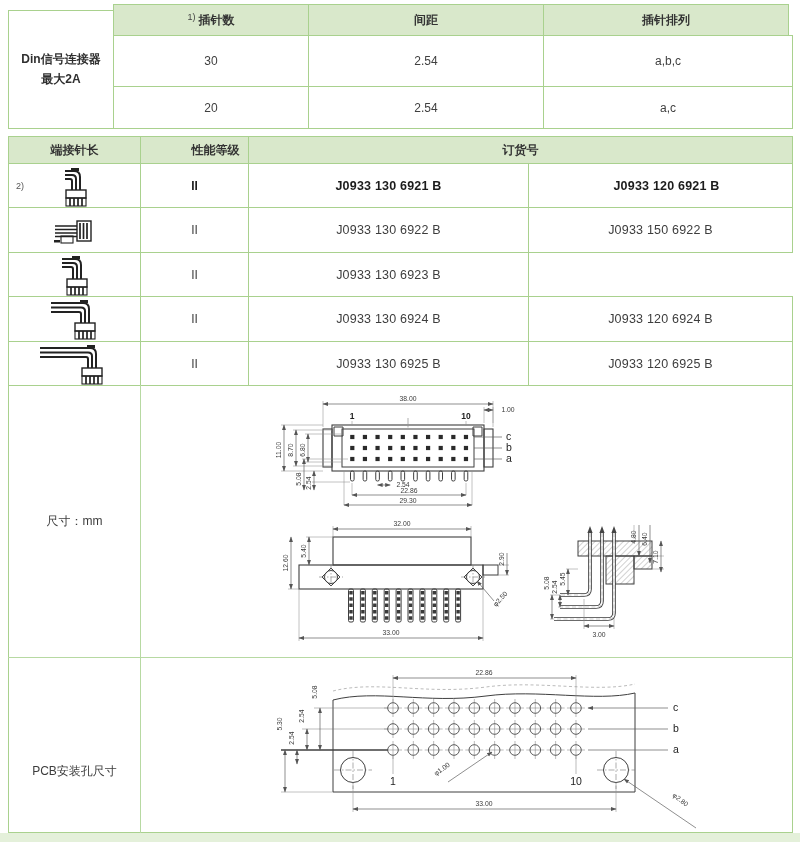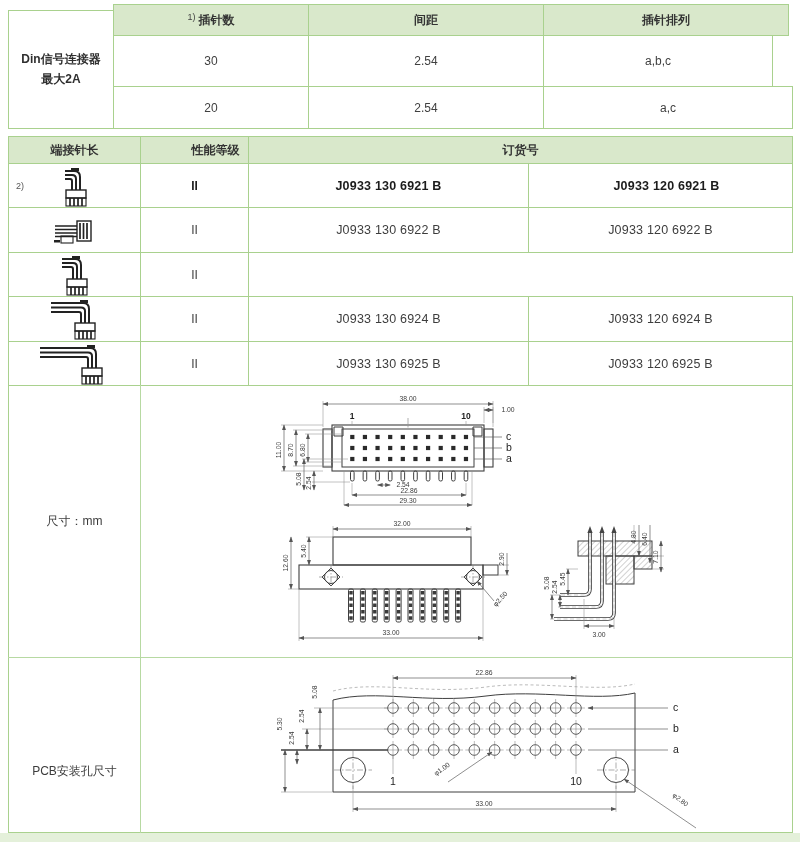--- a/index.html
+++ b/index.html
@@ -43,21 +43,21 @@
   </div>
   <div class="abs cell hd" style="left:113px;top:4px;width:196px;height:32px;">
     <span class="sup">1)</span>
     <span>插针数</span>
   </div>
   <div class="abs cell hd" style="left:308px;top:4px;width:236px;height:32px;">间距</div>
   <div class="abs cell hd" style="left:543px;top:4px;width:246px;height:32px;">插针排列</div>
 
   <div class="abs cell" style="left:113px;top:35px;width:196px;height:52px;">30</div>
   <div class="abs cell" style="left:308px;top:35px;width:236px;height:52px;">2.54</div>
-  <div class="abs cell" style="left:543px;top:35px;width:230px;height:52px;">a,b,c</div>
+  <div class="abs cell" style="left:543px;top:35px;width:250px;height:52px;">a,b,c</div>
 
   <div class="abs cell" style="left:113px;top:86px;width:196px;height:43px;">20</div>
   <div class="abs cell" style="left:308px;top:86px;width:236px;height:43px;">2.54</div>
   <div class="abs cell" style="left:543px;top:86px;width:250px;height:43px;">a,c</div>
 
   <div class="abs cell hd" style="left:8px;top:136px;width:133px;height:28px;">端接针长</div>
   <div class="abs cell hd" style="left:140px;top:136px;width:109px;height:28px;padding-left:42px;">性能等级</div>
   <div class="abs cell hd" style="left:248px;top:136px;width:545px;height:28px;">订货号</div>
 
   <div class="abs cell" style="left:8px;top:163px;width:133px;height:45px;">
@@ -78,32 +78,33 @@
     <svg width="48" height="44" viewBox="0 0 48 44">
       <path class="ic" stroke-width="1.7" d="M4,18 H26 M4,21.5 H26 M4,25 H26 M4,28.5 H26"></path>
       <rect class="ic" stroke-width="1.4" x="26" y="13" width="14" height="20"></rect>
       <path class="ic" stroke-width="1.7" d="M29,15 V31 M32.5,15 V31 M36,15 V31"></path>
       <rect class="ic" stroke-width="1.1" x="10" y="28" width="12" height="7"></rect>
       <rect x="3" y="32" width="6" height="2.5" fill="#222"></rect>
     </svg>
   </div>
   <div class="abs cell" style="left:140px;top:207px;width:109px;height:46px;">II</div>
   <div class="abs cell ord" style="left:248px;top:207px;width:281px;height:46px;">J0933 130 6922 B</div>
-  <div class="abs cell ord" style="left:528px;top:207px;width:265px;height:46px;">J0933 120 6922 B</div>
+  <div class="abs cell ord" style="left:528px;top:207px;width:265px;height:46px;">J0933 150 6922 B</div>
 
   <div class="abs cell" style="left:8px;top:252px;width:133px;height:45px;">
     <svg width="44" height="44" viewBox="0 0 44 44">
       <path class="ic" stroke-width="2" d="M9,6 H22 Q28,6 28,12 V26 M9,10 H20 Q24,10 24,14 V26 M9,14 H18 Q20,14 20,16 V26"></path>
       <rect x="19" y="3" width="8" height="3" fill="#222"></rect>
       <rect class="ic" stroke-width="1.4" x="14" y="26" width="20" height="8"></rect>
       <rect class="ic" stroke-width="1.1" x="14" y="34" width="20" height="8"></rect>
       <path class="ic" stroke-width="1.7" d="M18,34 V42 M22,34 V42 M26,34 V42 M30,34 V42"></path>
     </svg>
   </div>
   <div class="abs cell" style="left:140px;top:252px;width:109px;height:45px;">II</div>
+  <div class="abs cell ord" style="left:248px;top:252px;width:281px;height:45px;">J0933 130 6923 B</div>
 
   <div class="abs cell" style="left:8px;top:296px;width:133px;height:46px;">
     <svg width="60" height="44" viewBox="0 0 60 44">
       <path class="ic" stroke-width="2" d="M6,6 H38 Q44,6 44,12 V26 M6,10.5 H36 Q40,10.5 40,14 V26 M6,15 H34 Q36,15 36,17 V26"></path>
       <rect x="35" y="3" width="8" height="3" fill="#222"></rect>
       <rect class="ic" stroke-width="1.4" x="30" y="26" width="20" height="8"></rect>
       <rect class="ic" stroke-width="1.1" x="30" y="34" width="20" height="8"></rect>
       <path class="ic" stroke-width="1.7" d="M34,34 V42 M38,34 V42 M42,34 V42 M46,34 V42"></path>
     </svg>
   </div>

